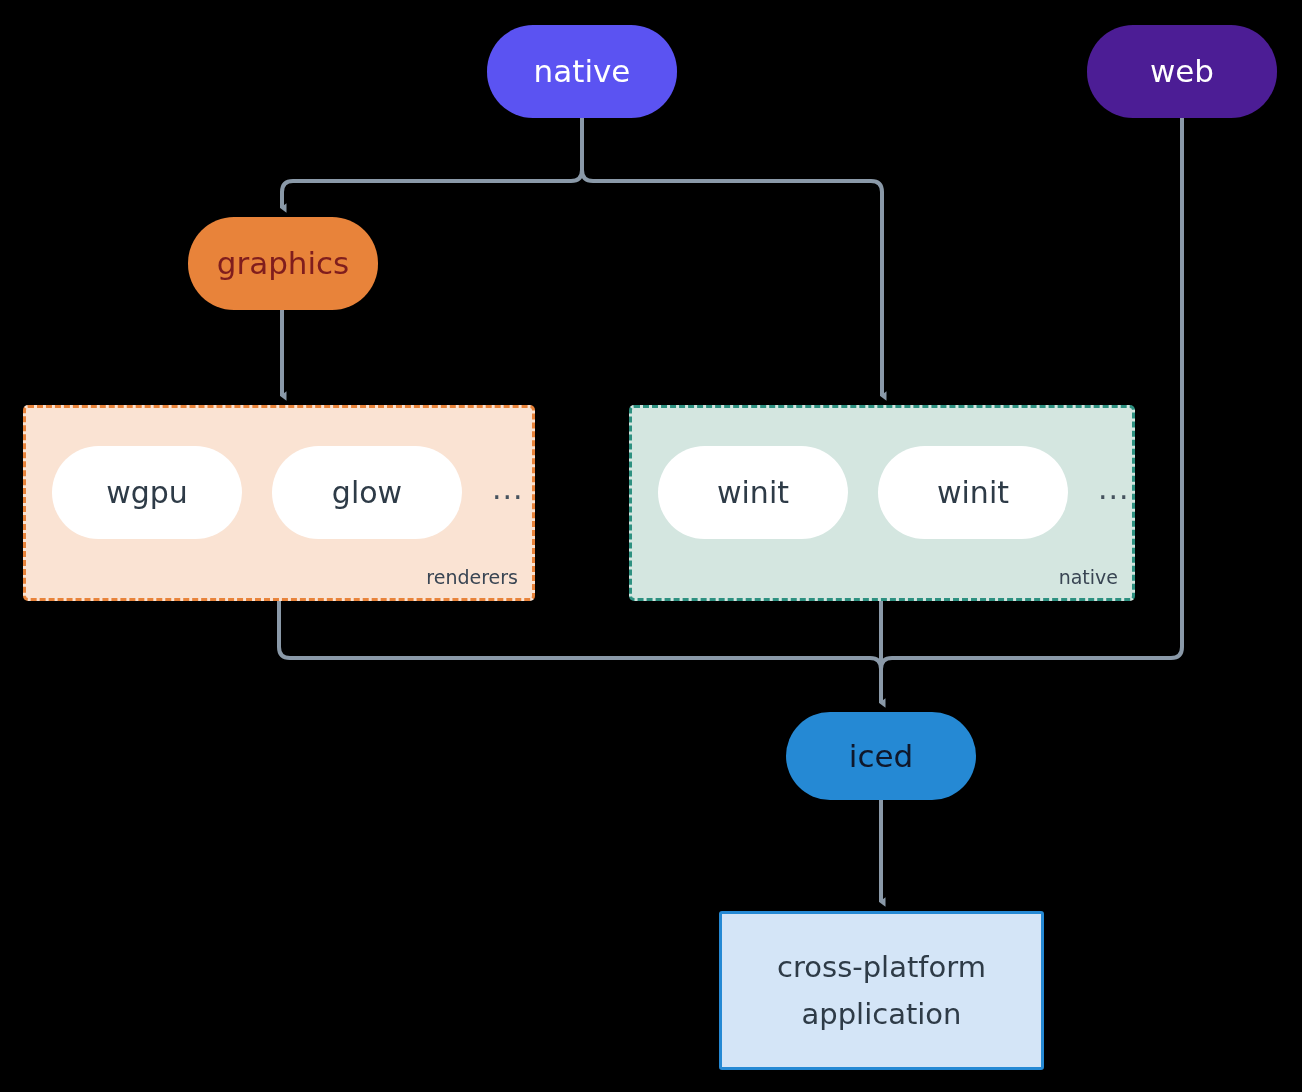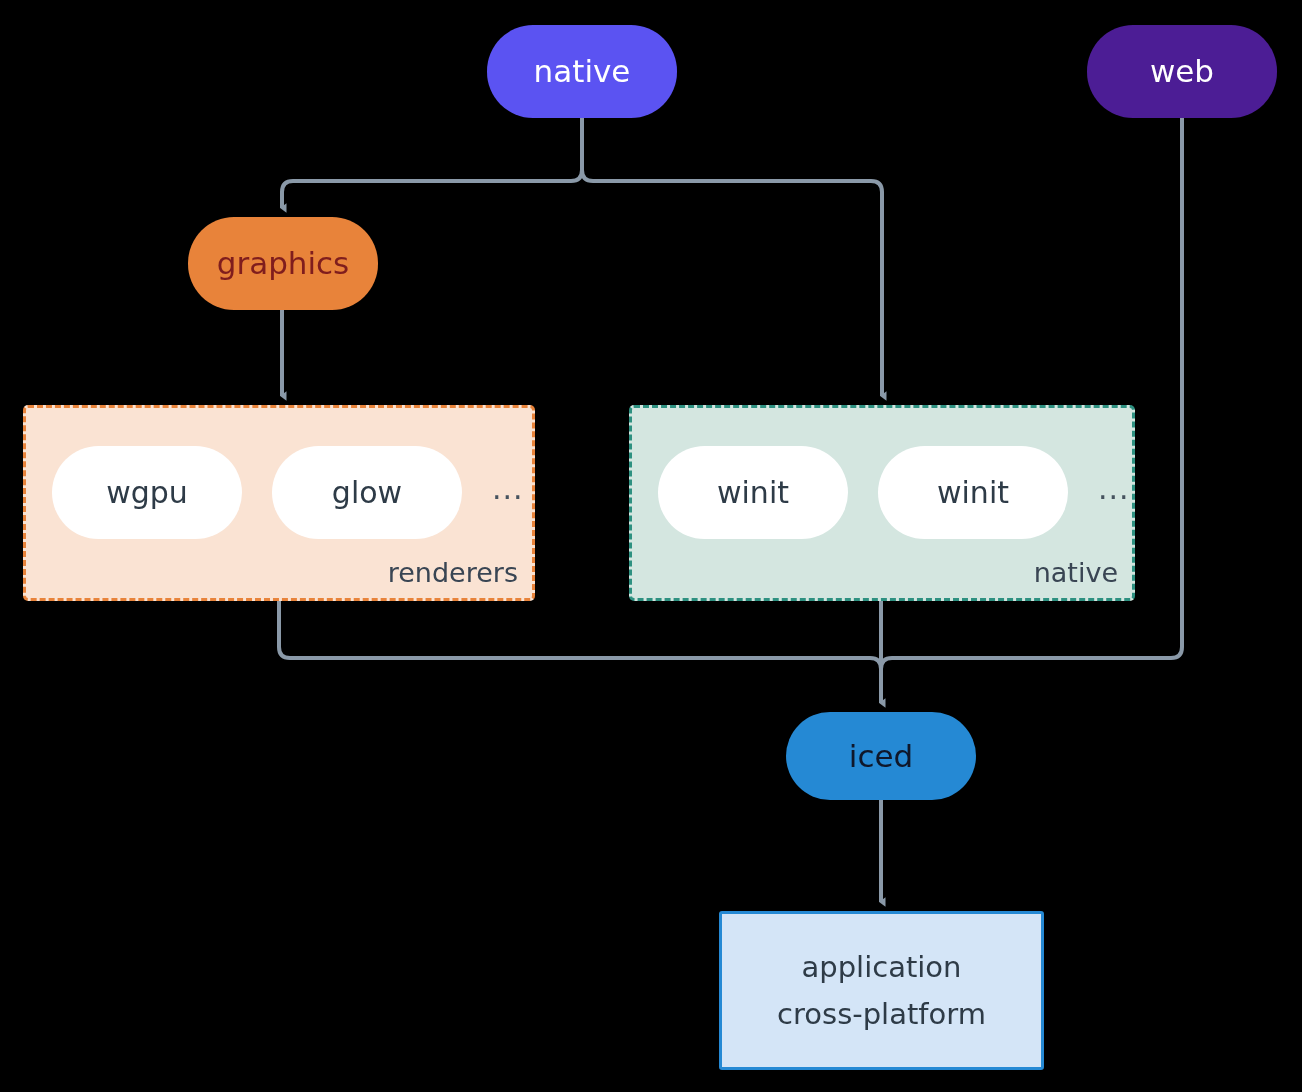--- a/index.html
+++ b/index.html
@@ -125,21 +125,21 @@
     color: #46535F;
     font-size: 30px;
     letter-spacing: 1px;
     padding-bottom: 8px;
   }
   .group-label {
     position: absolute;
     right: 14px;
     bottom: 10px;
     color: #394553;
-    font-size: 27px;
+    font-size: 19px;
   }
 
   
   .node-app {
     left: 719px;
     top: 911px;
     width: 325px;
     height: 159px;
     background: #D4E5F7;
     border: 3px solid #2589D4;
@@ -213,17 +213,17 @@
       <span class="ellipsis">...</span>
     </div>
     <div class="group-label">native</div>
   </div>
 
   <div class="node node-iced">
     <span>iced</span>
   </div>
 
   <div class="node node-app">
+    <span>cross-platform</span>
     <span>application</span>
-    <span>cross-platform</span>
   </div>
 
 </div>
 
 </body></html>

